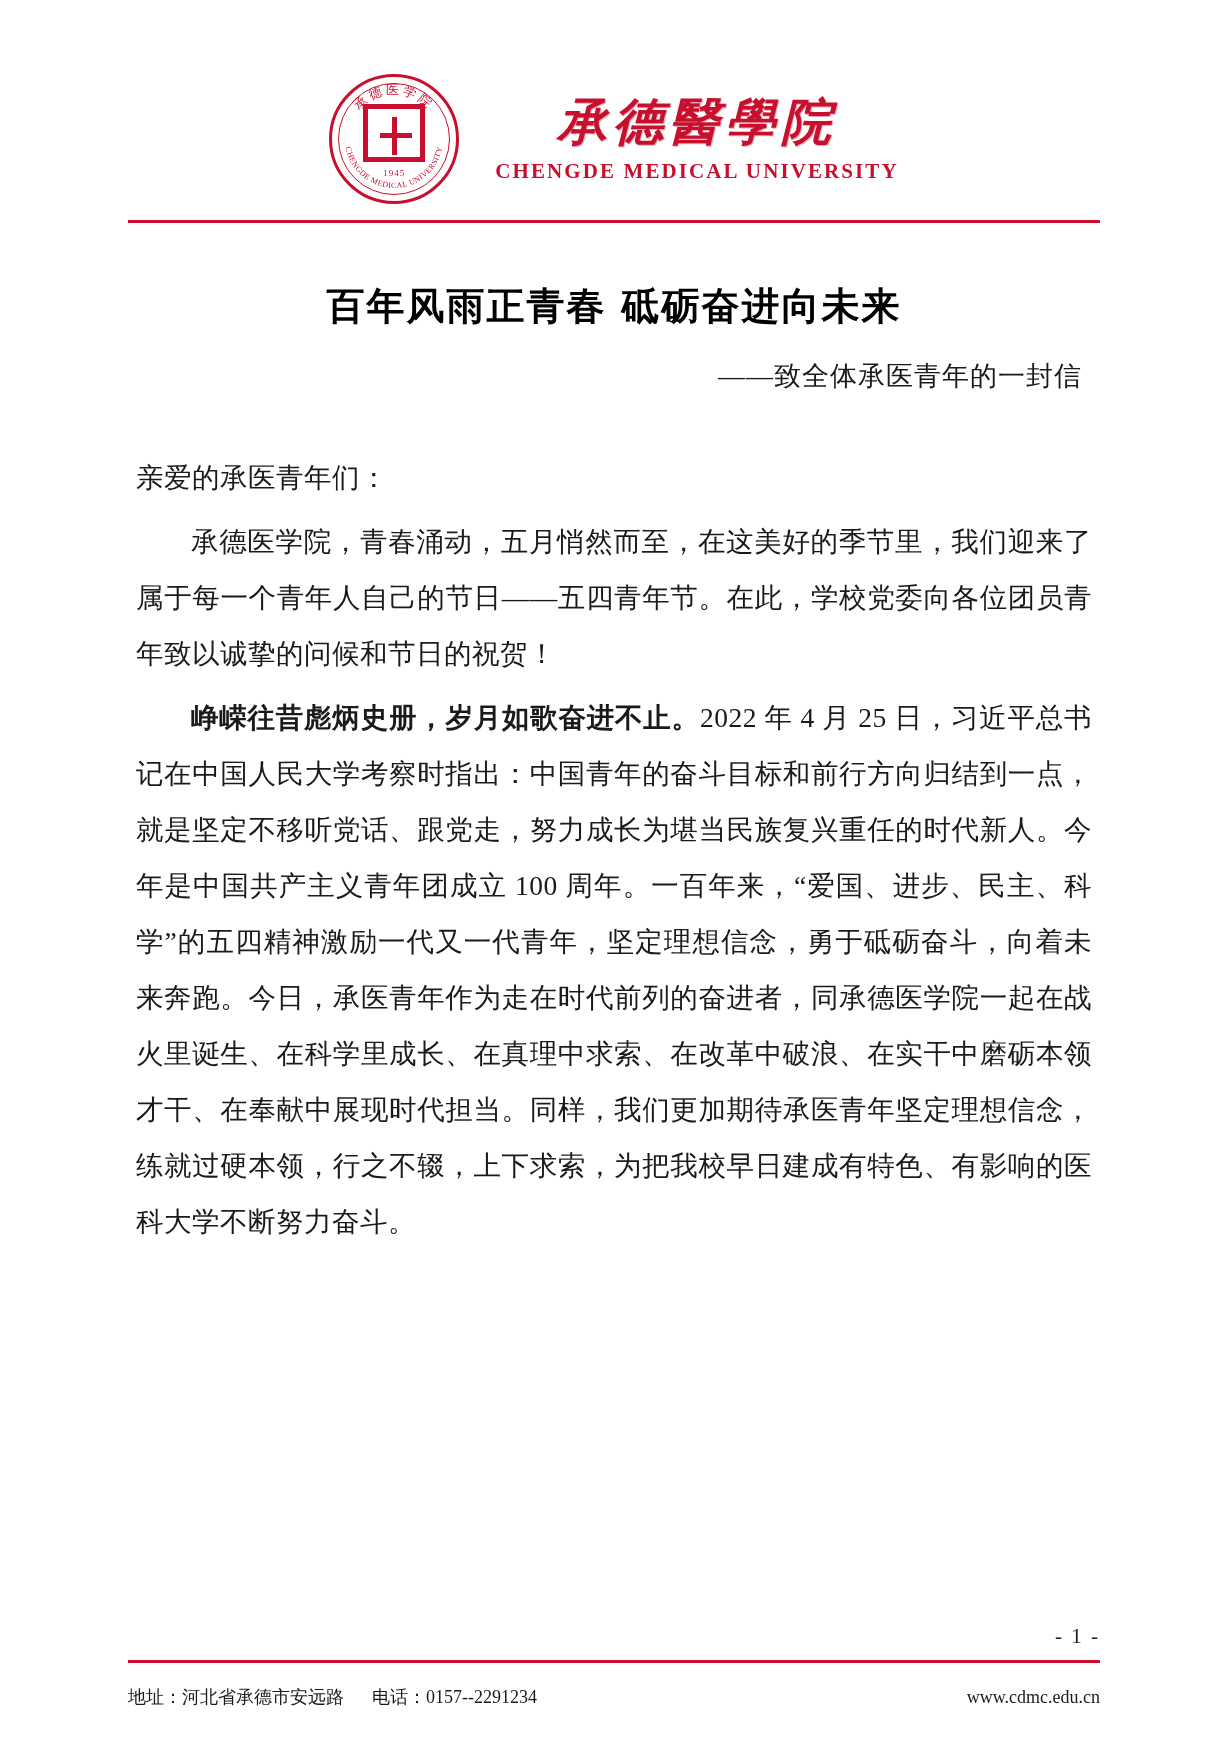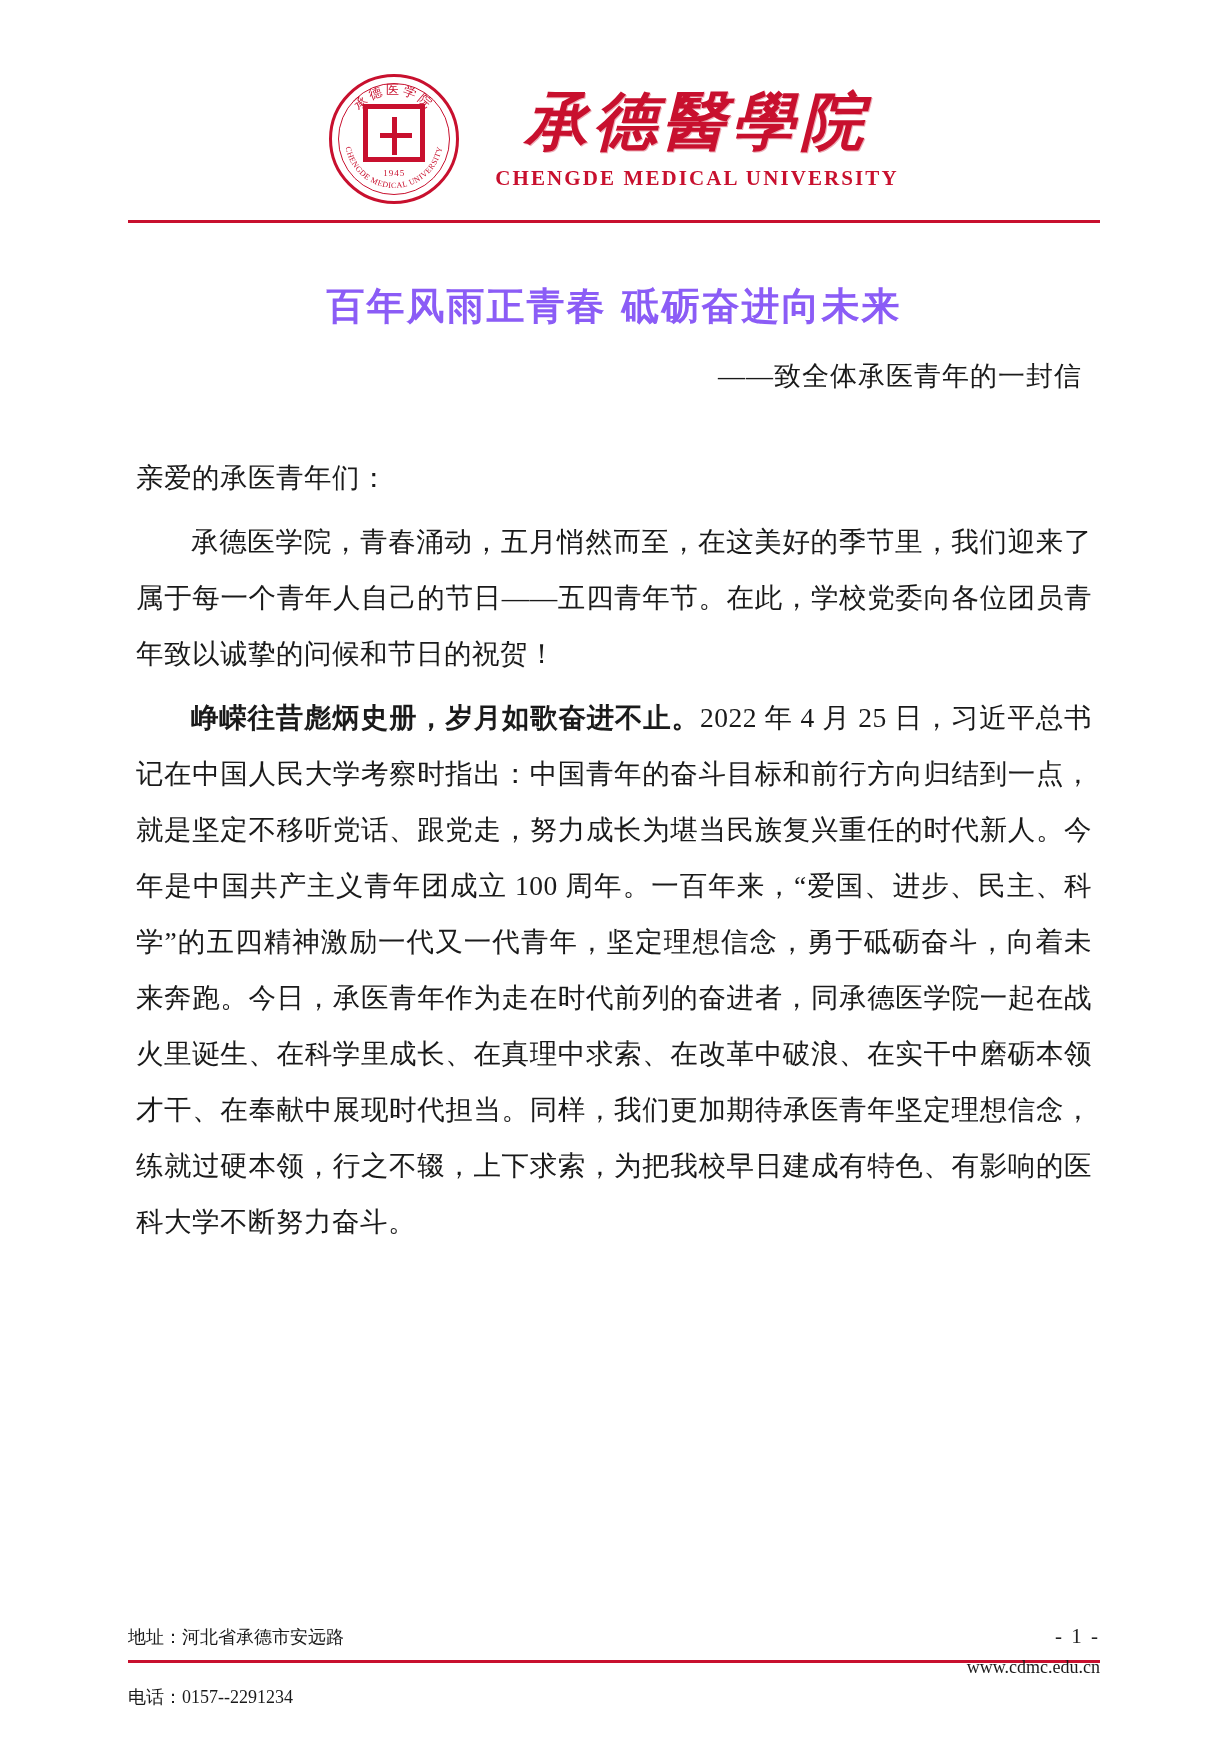--- a/index.html
+++ b/index.html
@@ -96,21 +96,21 @@
   }
   .crest .arc-text svg { display: block; }
 
   .wordmark {
     display: flex;
     flex-direction: column;
     align-items: center;
   }
   .wordmark .cn {
     font-family: "DejaVu Serif", "Liberation Serif", serif;
-    font-size: 63px;
+    font-size: 50px;
     font-weight: 700;
     color: #c8102e;
     letter-spacing: 6px;
     line-height: 1.08;
     font-style: italic;
     text-shadow: 1px 1px 0 rgba(200,16,46,.35);
   }
   .wordmark .en {
     margin-top: 10px;
     font-family: "Liberation Serif", serif;
@@ -127,21 +127,21 @@
   }
 
   
   .doc-title {
     margin-top: 58px;
     text-align: center;
     font-family: "DejaVu Serif", "Liberation Serif", serif;
     font-size: 38px;
     font-weight: 700;
     letter-spacing: 2px;
-    color: #8b5cf6;
+    color: #000000;
   }
   .doc-subtitle {
     margin-top: 26px;
     text-align: right;
     padding-right: 18px;
     font-size: 27px;
     letter-spacing: 1px;
     color: #1a1a1a;
   }
 
@@ -183,21 +183,21 @@
     position: absolute;
     left: 128px;
     right: 128px;
     bottom: 28px;
     display: flex;
     align-items: center;
     justify-content: space-between;
     font-size: 18px;
     color: #1a1a1a;
   }
-  .footer .left { display: flex; gap: 36px; flex-direction: column; }
+  .footer .left { display: flex; gap: 28px; }
   .footer .site { font-family: "Liberation Serif", serif; }
 </style>
 </head>
 <body>
 
 <div class="page">
 
   <div class="letterhead">
 
     <div class="crest">

